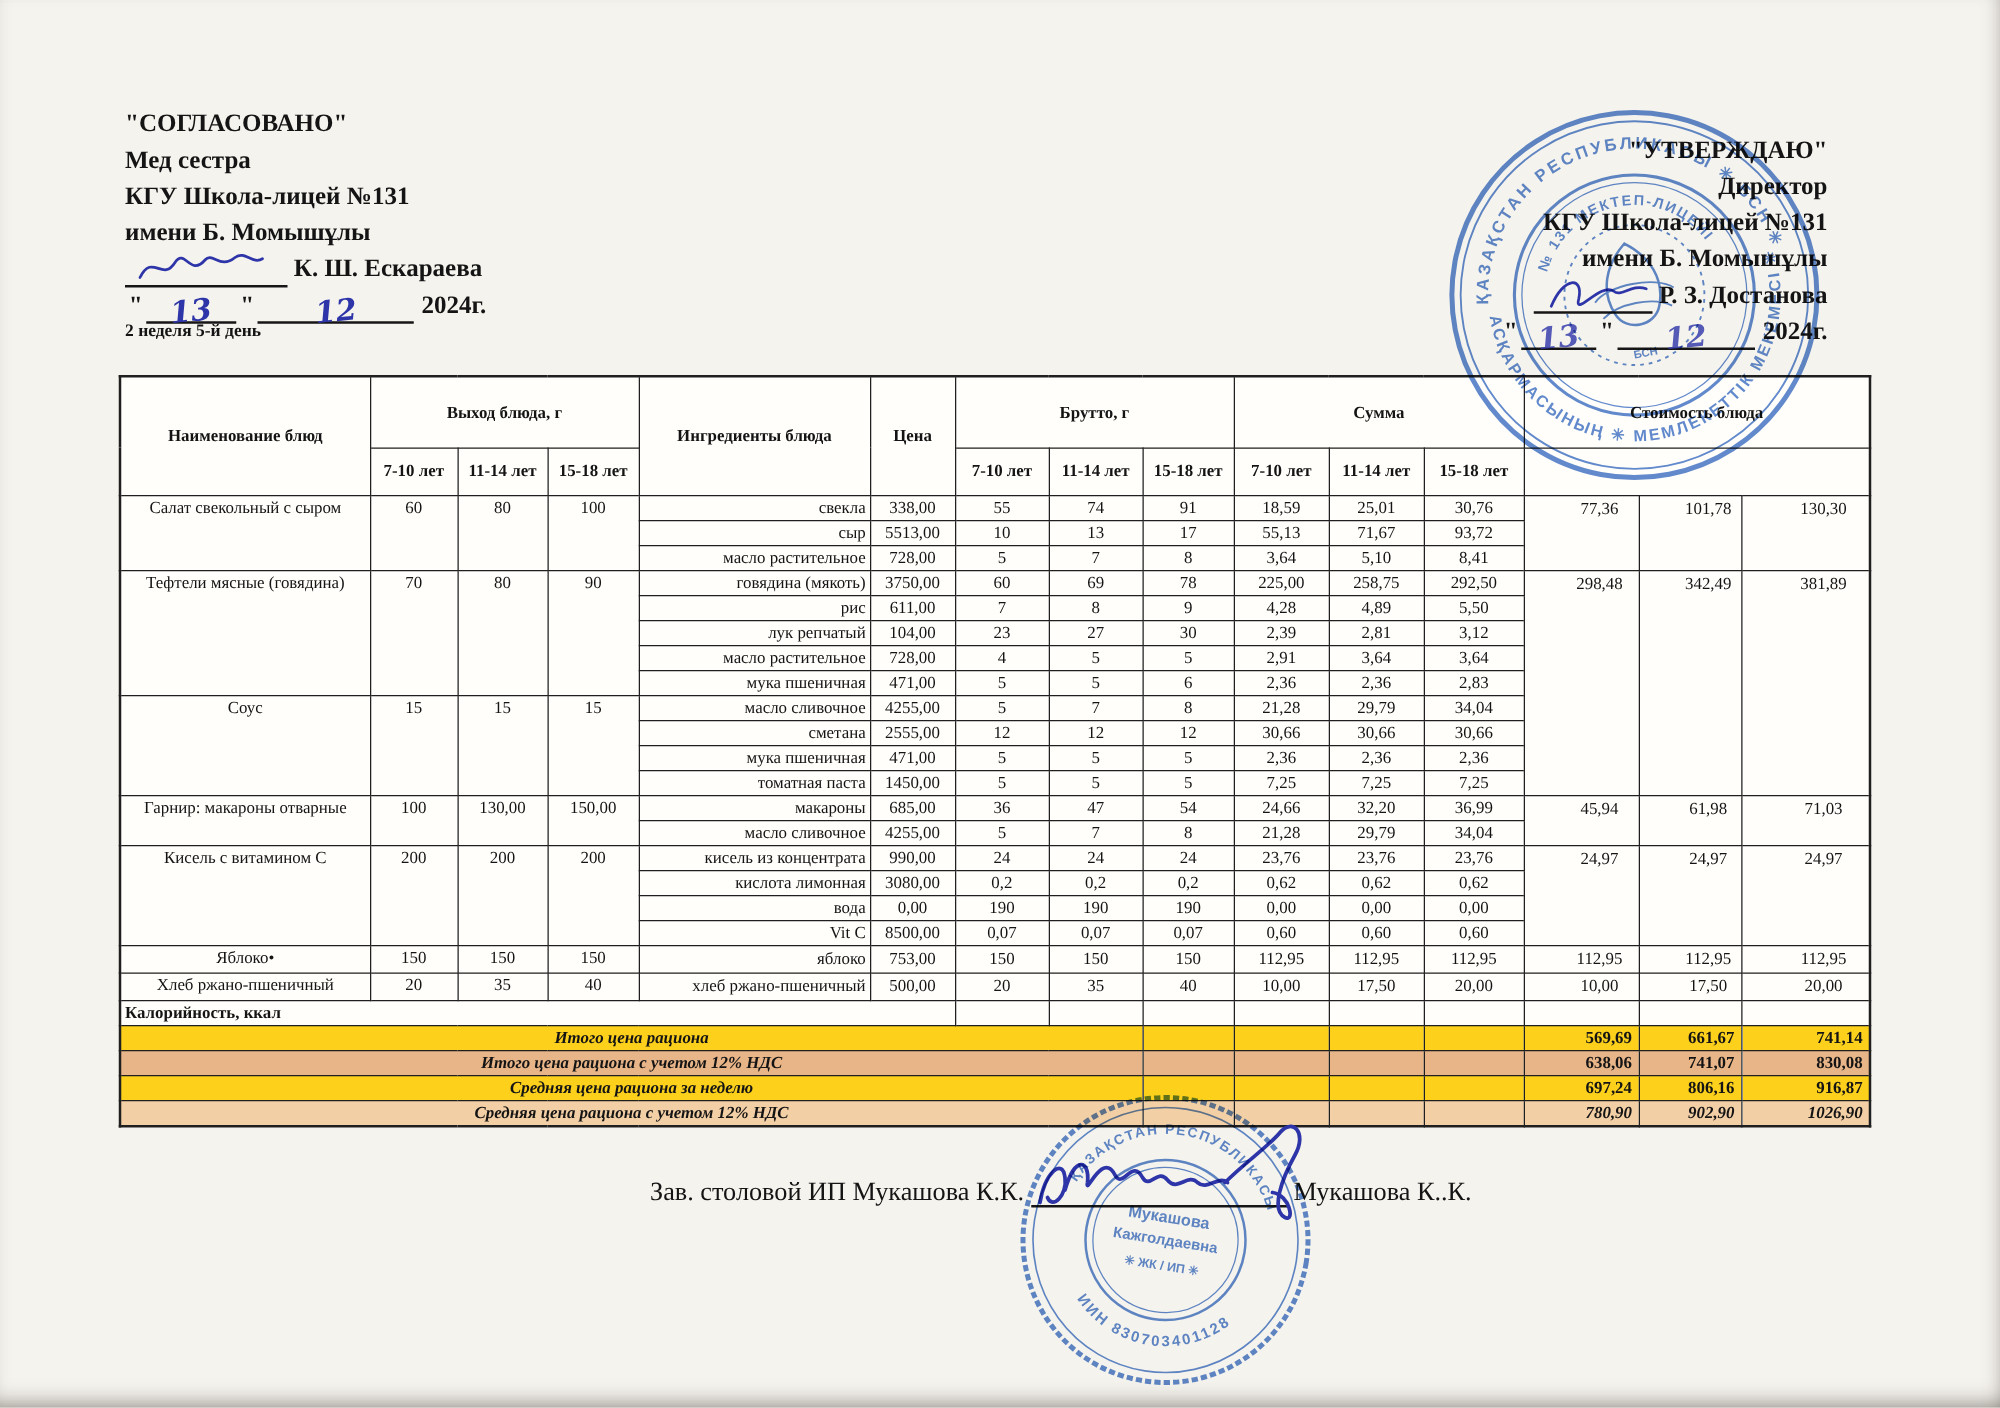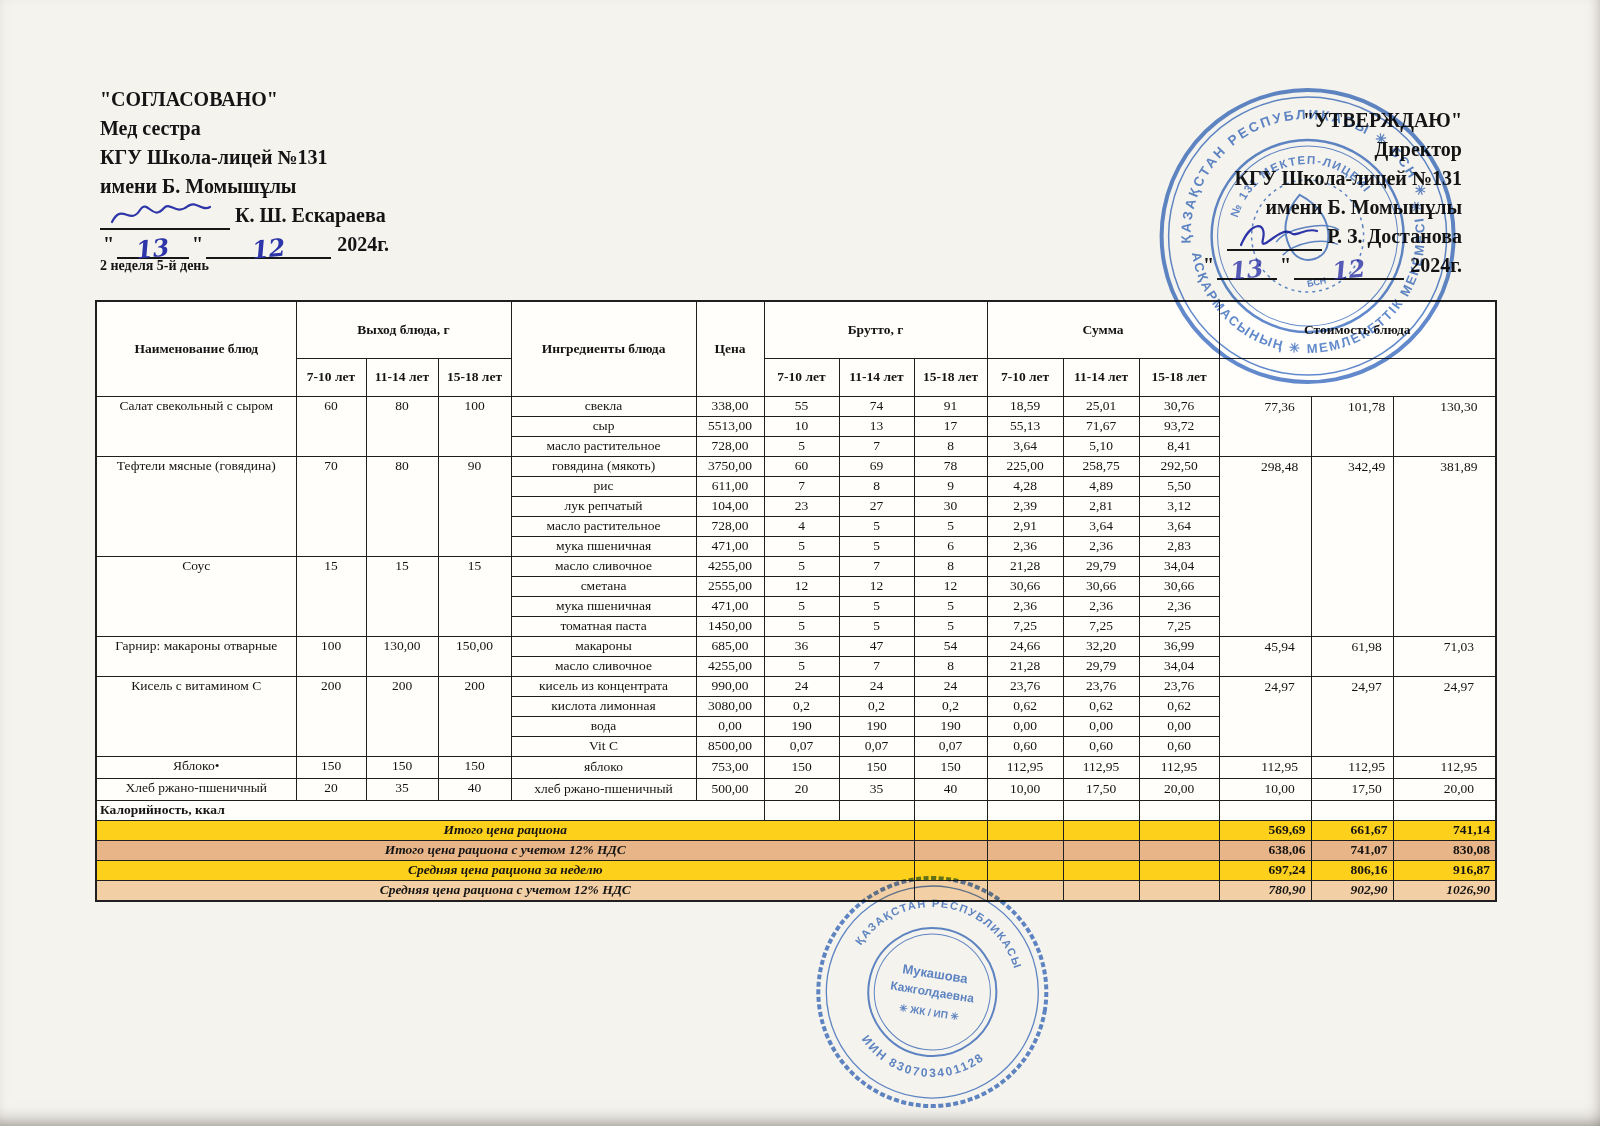--- a/index.html
+++ b/index.html
@@ -23,21 +23,21 @@
   .week-label{position:absolute;left:100px;top:258px;font-weight:bold;font-size:14px;z-index:2;}
 
   
   table{position:absolute;left:95px;top:300px;width:1400px;border-collapse:collapse;table-layout:fixed;
         background:#fffefb;z-index:1;border:2px solid #1f1f1f;}
   th,td{border:1px solid #1f1f1f;overflow:hidden;white-space:nowrap;}
   th{font-weight:bold;font-size:13.5px;text-align:center;padding:2px;}
   td{font-size:13.5px;height:19px;padding:0 3px;}
   td.dish{text-align:center;vertical-align:top;padding-top:1px;margin-top:16px;}
   td.out{text-align:center;vertical-align:top;padding-top:1px;}
-  td.ing{text-align:center;}
+  td.ing{text-align:right;}
   td.num{text-align:center;}
   td.cost{text-align:center;vertical-align:top;padding-top:2px;padding-left:32px;}
   td.cal{font-weight:bold;text-align:left;margin-left:28px;}
   tr.yellow td{background:var(--yellow);}
   tr.tan td{background:var(--tan);}
   tr.tan_light td{background:var(--tanlight);font-style:italic;}
   td.sum-label{font-weight:bold;font-style:italic;text-align:center;}
   td.sum-val{font-weight:bold;text-align:right;padding-right:5px;}
 
   
@@ -432,20 +432,30 @@
           <td></td>
           <td></td>
           <td></td>
           <td class="sum-val">780,90</td>
           <td class="sum-val">902,90</td>
           <td class="sum-val">1026,90</td>
         </tr>
       </tbody>
     </table>
 
+  <div class="footer-row">
+    <span>Зав. столовой ИП Мукашова К.К.</span>
+    <span class="uline" style="width:205px;"></span>
+    <span>Мукашова К..К.</span>
+    <svg class="foot-sig" width="240" height="100">
+      <path class="sigpath" stroke-width="3" d="M12,72 C16,48 30,36 32,52 C34,66 22,78 18,68"></path>
+      <path class="sigpath" stroke-width="3" d="M32,62 C40,34 52,38 50,56 C48,68 62,30 72,50 C78,62 86,36 94,52 C100,62 106,44 114,54 C122,64 130,48 138,56 C146,63 154,50 162,56"></path>
+      <path class="sigpath" stroke-width="3" d="M160,56 C176,40 196,26 204,16 C214,4 226,16 216,34 C206,52 196,78 208,84 C216,88 212,66 198,64"></path>
+    </svg>
+  </div>
 
   <div class="stamp stamp-top">
     <svg width="300" height="300" viewBox="0 0 300 300">
       <circle class="stroke" cx="150" cy="150" r="146" stroke-width="4"></circle>
       <circle class="stroke" cx="150" cy="150" r="139" stroke-width="1.5"></circle>
       <circle class="stroke" cx="150" cy="150" r="96" stroke-width="2.5"></circle>
       <circle class="stroke" cx="150" cy="150" r="90" stroke-width="1"></circle>
       <circle class="stroke" cx="150" cy="150" r="56" stroke-width="1.5" stroke-dasharray="3 4"></circle>
       <path class="stroke" stroke-width="2" d="M150,108 C168,122 176,142 168,162 C162,178 138,178 132,162 C124,142 132,122 150,108 Z"></path>
       <path class="stroke" stroke-width="1.5" d="M118,150 C130,138 170,138 182,150 M122,164 C136,154 164,154 178,164"></path>

